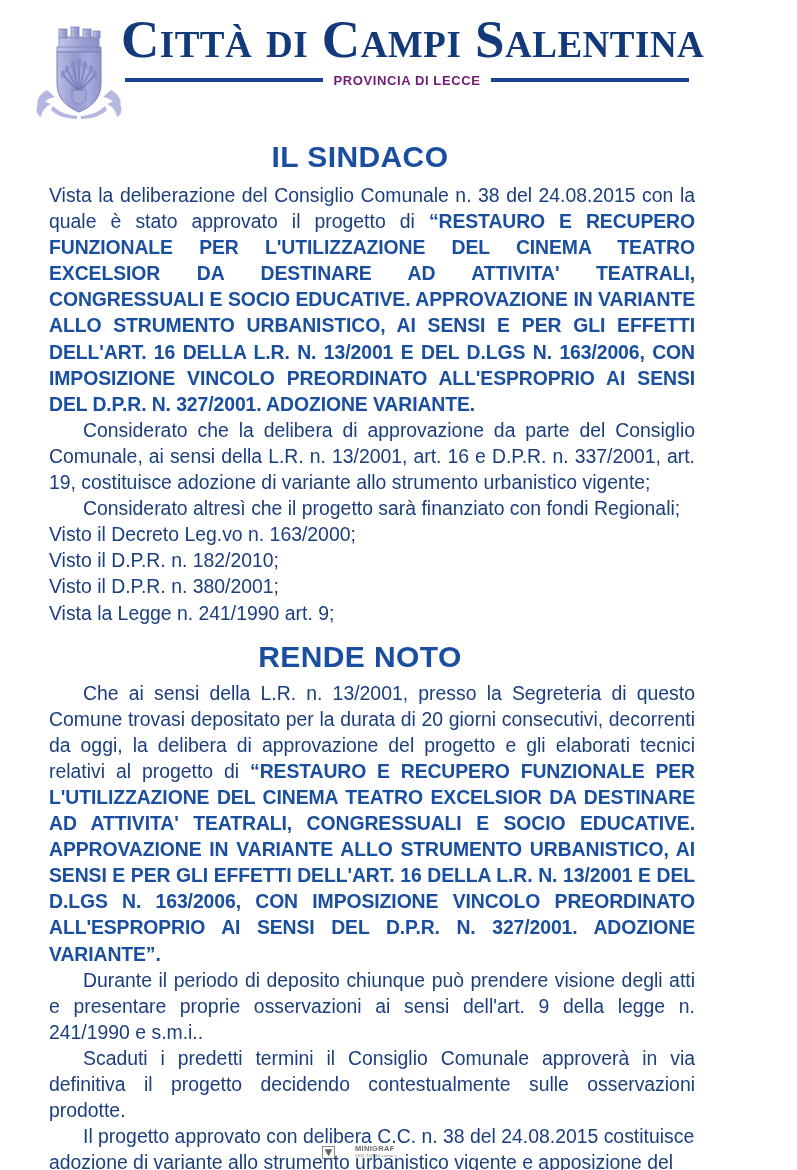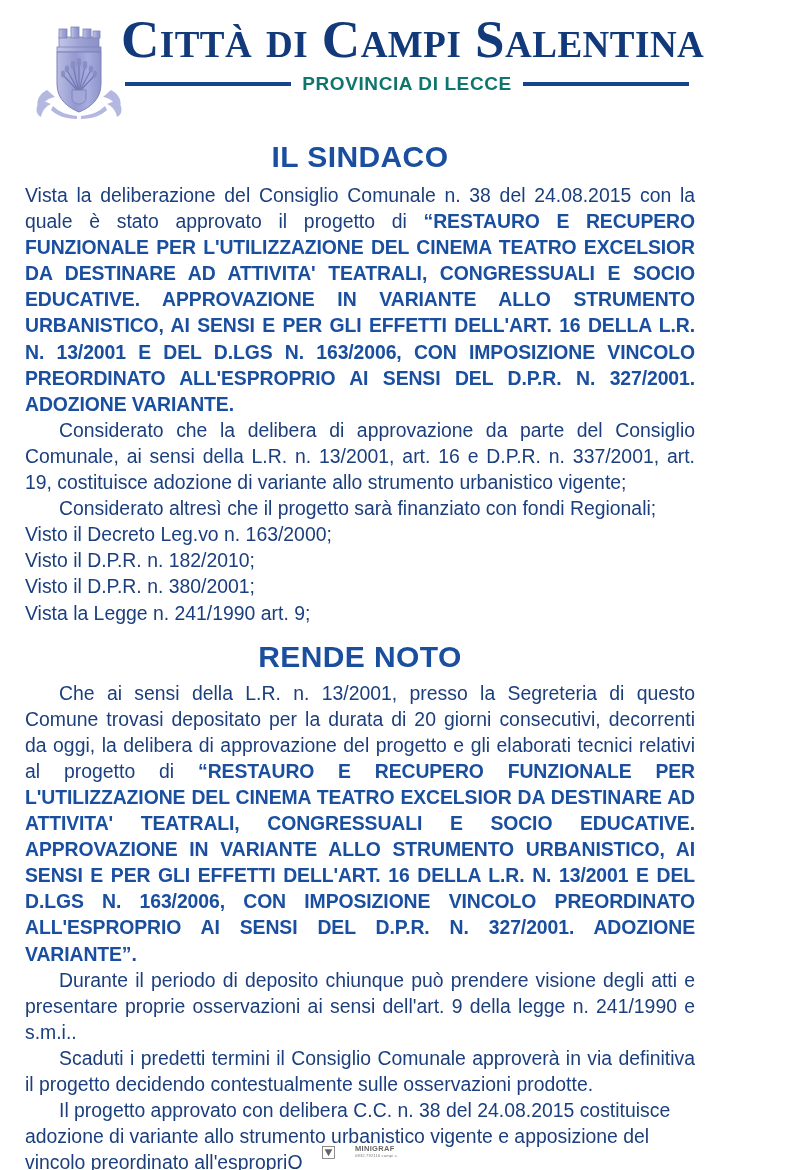--- a/index.html
+++ b/index.html
@@ -58,23 +58,23 @@
     padding-right: 6px;
   }
   .rule {
     flex: 1 1 auto;
     height: 4px;
     background: #16448f;
   }
   .rule-left { margin-right: 11px; }
   .rule-right { margin-left: 11px; }
   .province-title {
-    font-size: 19px;
-    font-weight: bold;
-    color: #0f766e;
+    font-size: 13px;
+    font-weight: bold;
+    color: #701a75;
     letter-spacing: 0.6px;
     white-space: nowrap;
   }
 
   
   .section-heading {
     text-align: center;
     font-size: 30px;
     font-weight: bold;
     color: #1a4fa0;
@@ -85,20 +85,21 @@
     margin: 14px 0 6px 0;
   }
 
   
   .body-text {
     color: #1b3f7e;
     font-size: 19.4px;
     line-height: 1.345;
     text-align: justify;
     text-justify: inter-word;
+    margin-left: 24px;
   }
   .para {
     margin: 0;
     text-indent: 34px;
     text-align: justify;
   }
   .para.no-indent { text-indent: 0; }
   .para.last-left { text-align: left; }
   .line {
     margin: 0;

